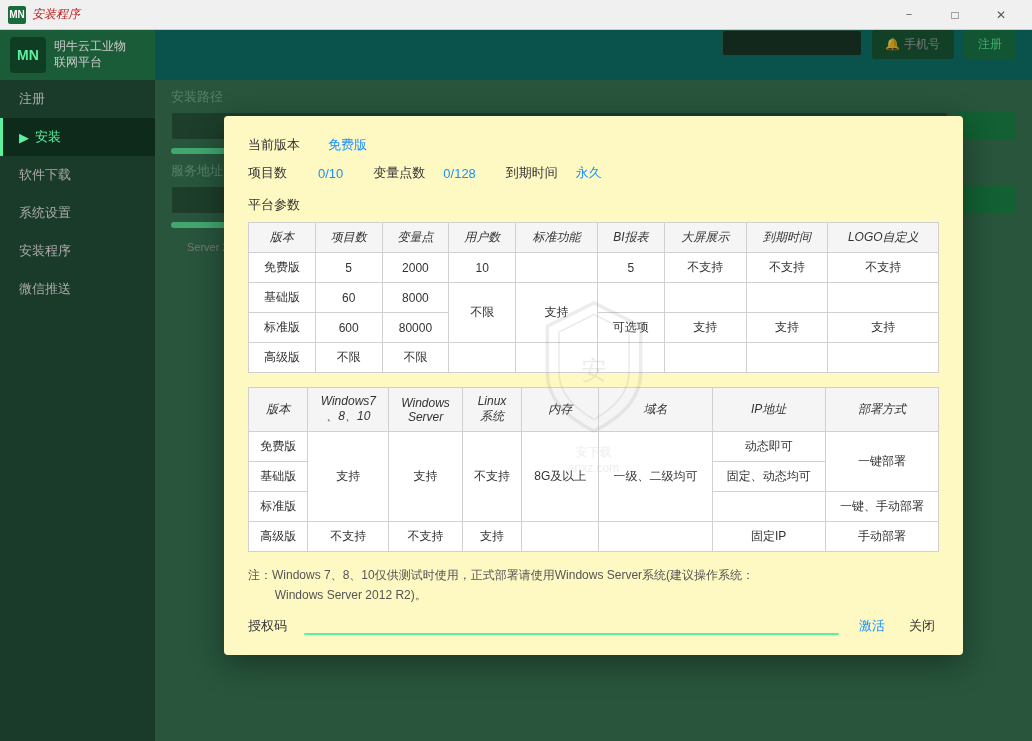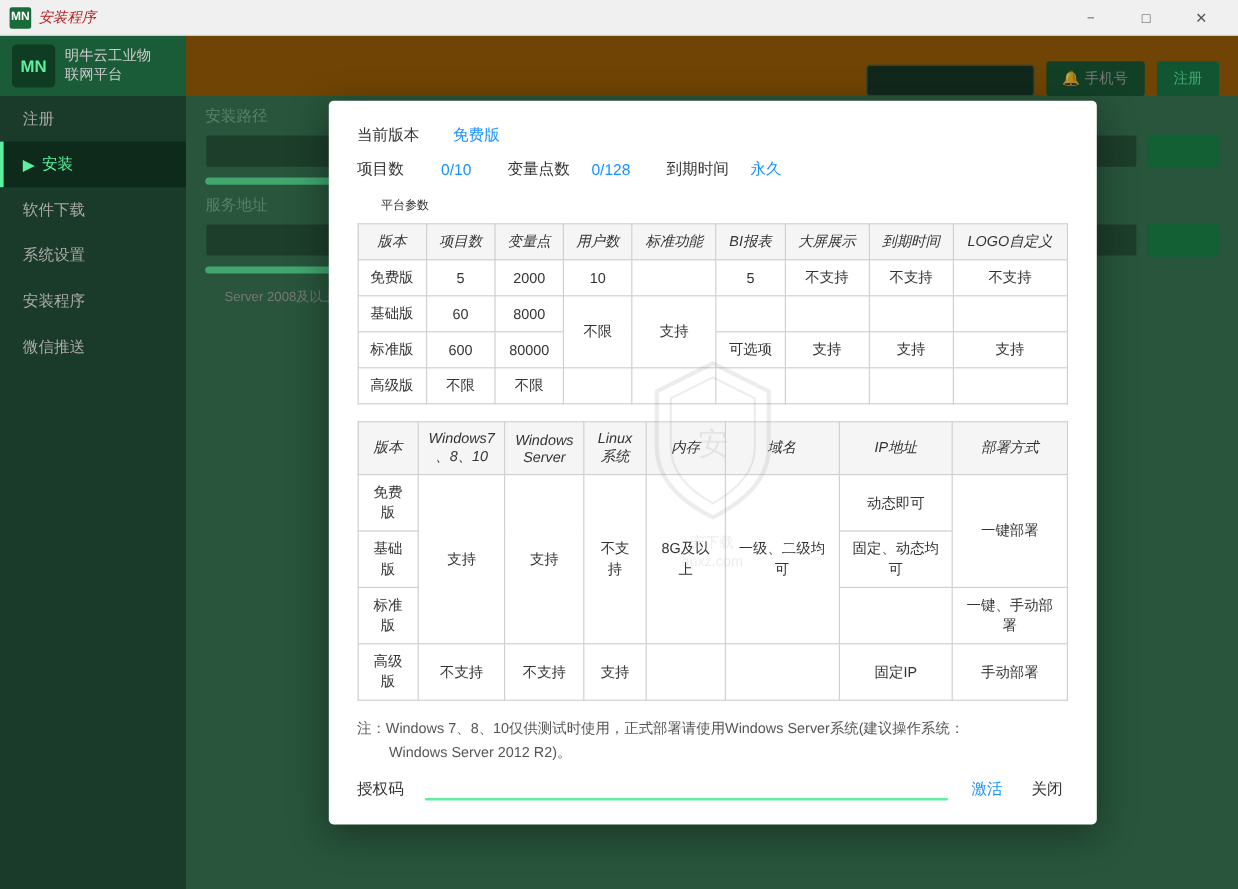--- a/index.html
+++ b/index.html
@@ -109,23 +109,23 @@
     .main-content {
       flex: 1;
       background: #3a7a56;
       position: relative;
       overflow: hidden;
     }
 
     
     .top-bar {
       height: 50px;
-      background: #a16207;
-      display: flex;
-      align-items: flex-end;
+      background: #0f766e;
+      display: flex;
+      align-items: flex-start;
       padding: 0 16px;
       justify-content: flex-end;
       gap: 10px;
     }
     .top-bar-btn {
       background: #1a5c38;
       color: #aaa;
       border: none;
       padding: 6px 14px;
       border-radius: 3px;
@@ -149,22 +149,22 @@
       top: 0; left: 0; right: 0; bottom: 0;
       background: rgba(0,0,0,0.3);
       display: flex;
       align-items: center;
       justify-content: center;
       z-index: 100;
     }
 
     
     .modal {
-      background: #ffffff;
-      width: 640px;
+      background: #fef9c3;
+      width: 739px;
       max-height: 680px;
       border-radius: 4px;
       box-shadow: 0 8px 32px rgba(0,0,0,0.4);
       overflow-y: auto;
       padding: 20px 24px;
       position: relative;
     }
 
     .modal-row {
       display: flex;
@@ -185,25 +185,24 @@
       display: flex;
       align-items: center;
       gap: 30px;
       margin-bottom: 14px;
     }
     .modal-field {
       display: flex; align-items: center; gap: 10px;
     }
 
     .section-title {
-      font-size: 10px;
+      font-size: 13px;
       color: #333;
       margin-bottom: 8px;
       font-weight: normal;
-      margin-left: 20px;
     }
 
     
     .data-table {
       width: 100%;
       border-collapse: collapse;
       margin-bottom: 14px;
       font-size: 12px;
     }
     .data-table th, .data-table td {

